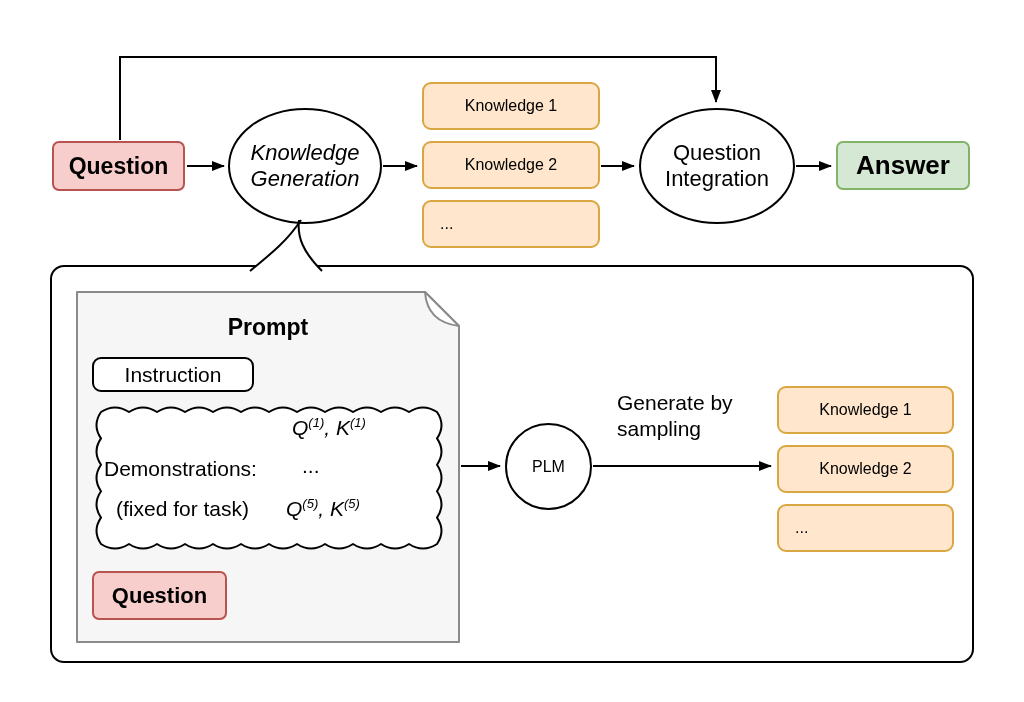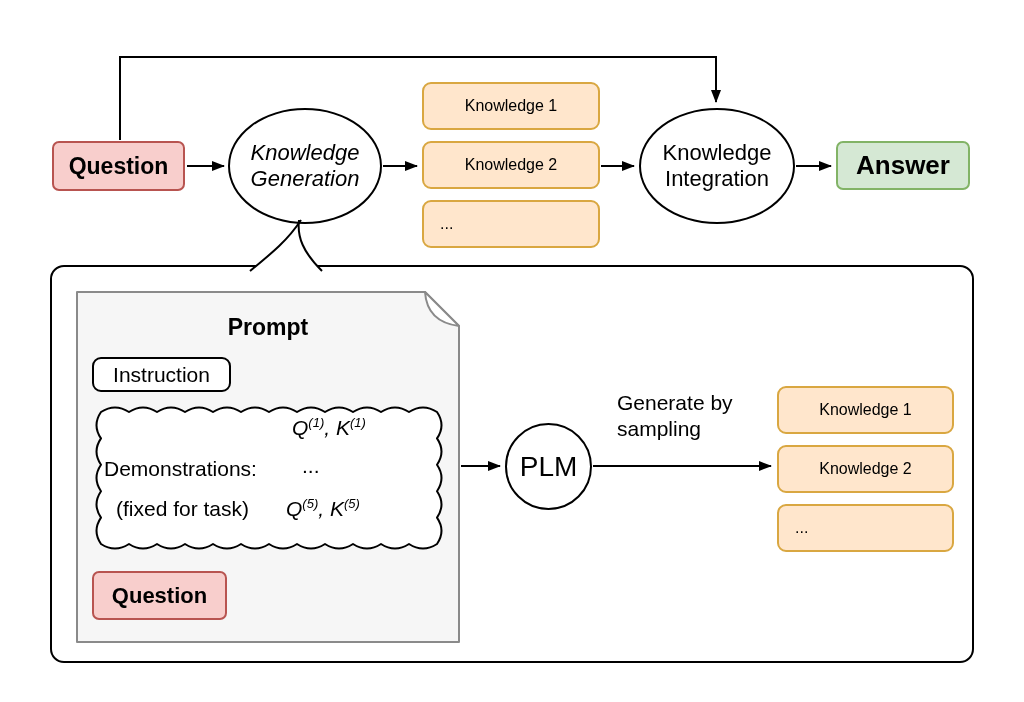--- a/index.html
+++ b/index.html
@@ -18,21 +18,21 @@
   .k-stack { display:flex; flex-direction:column; gap:11px; }
   .k-box { background:#ffe6cc; border:2px solid #d9a741; border-radius:9px;
            height:48px; display:flex; align-items:center; justify-content:center;
            font-size:16px; box-sizing:border-box; }
   .k-box.dots { justify-content:flex-start; padding-left:16px; }
 
   
   .ellipse { background:#fff; border:2px solid #000; border-radius:50%;
              font-size:22px; line-height:1.18; }
   .circle  { background:#fff; border:2px solid #000; border-radius:50%;
-             font-size:28px; }
+             font-size:16px; }
 
   
   .panel { background:#fff; border:2px solid #000; border-radius:14px; }
 
   .prompt-title { font-size:23px; font-weight:bold; text-align:center; }
   .instruction { background:#fff; border:2px solid #000; border-radius:9px;
                  font-size:21px; }
   .demo-text { font-size:21px; white-space:nowrap; }
   .pair { font-style:italic; font-size:21px; white-space:nowrap; }
   .pair sup { font-size:13px; }
@@ -60,37 +60,37 @@
     </div>
     <div class="k-box">
       <span>Knowledge 2</span>
     </div>
     <div class="k-box dots">
       <span>...</span>
     </div>
   </div>
 
   <div class="abs node ellipse" style="left:639px; top:108px; width:156px; height:116px;">
-    <span style="width:132px;">Knowledge Integration</span>
+    <span style="width:132px;">Question Integration</span>
   </div>
 
   <div class="abs node a-box" style="left:836px; top:141px; width:134px; height:49px;">
     <span>Answer</span>
   </div>
 
   <div class="abs panel" style="left:50px; top:265px; width:924px; height:398px;"></div>
 
   <svg class="shape" style="left:76px; top:291px;" width="384" height="352" viewBox="0 0 384 352">
     <path d="M1,1 L349,1 L383,35 L383,351 L1,351 Z" fill="#f6f6f6" stroke="#8a8a8a" stroke-width="2" stroke-linejoin="round"></path>
     <path d="M349,1 Q351,31 383,35 Z" fill="#ffffff" stroke="#8a8a8a" stroke-width="2" stroke-linejoin="round"></path>
   </svg>
 
   <div class="abs prompt-title" style="left:76px; top:314px; width:384px;">Prompt</div>
 
-  <div class="abs node instruction" style="left:92px; top:357px; width:139px; height:35px;">
+  <div class="abs node instruction" style="left:92px; top:357px; width:162px; height:35px;">
     <span>Instruction</span>
   </div>
 
   <svg class="shape" style="left:88px; top:402px;" width="362" height="152" viewBox="0 0 362 152">
     <path fill="#ffffff" stroke="#000000" stroke-width="2" stroke-linejoin="round" d="
       M13,10
       q14,-9 28,0 q14,-9 28,0 q14,-9 28,0 q14,-9 28,0 q14,-9 28,0 q14,-9 28,0
       q14,-9 28,0 q14,-9 28,0 q14,-9 28,0 q14,-9 28,0 q14,-9 28,0 q14,-9 28,0
       q9,13.2 0,26.4 q9,13.2 0,26.4 q9,13.2 0,26.4 q9,13.2 0,26.4 q9,13.2 0,26.4
       q-14,9 -28,0 q-14,9 -28,0 q-14,9 -28,0 q-14,9 -28,0 q-14,9 -28,0 q-14,9 -28,0

